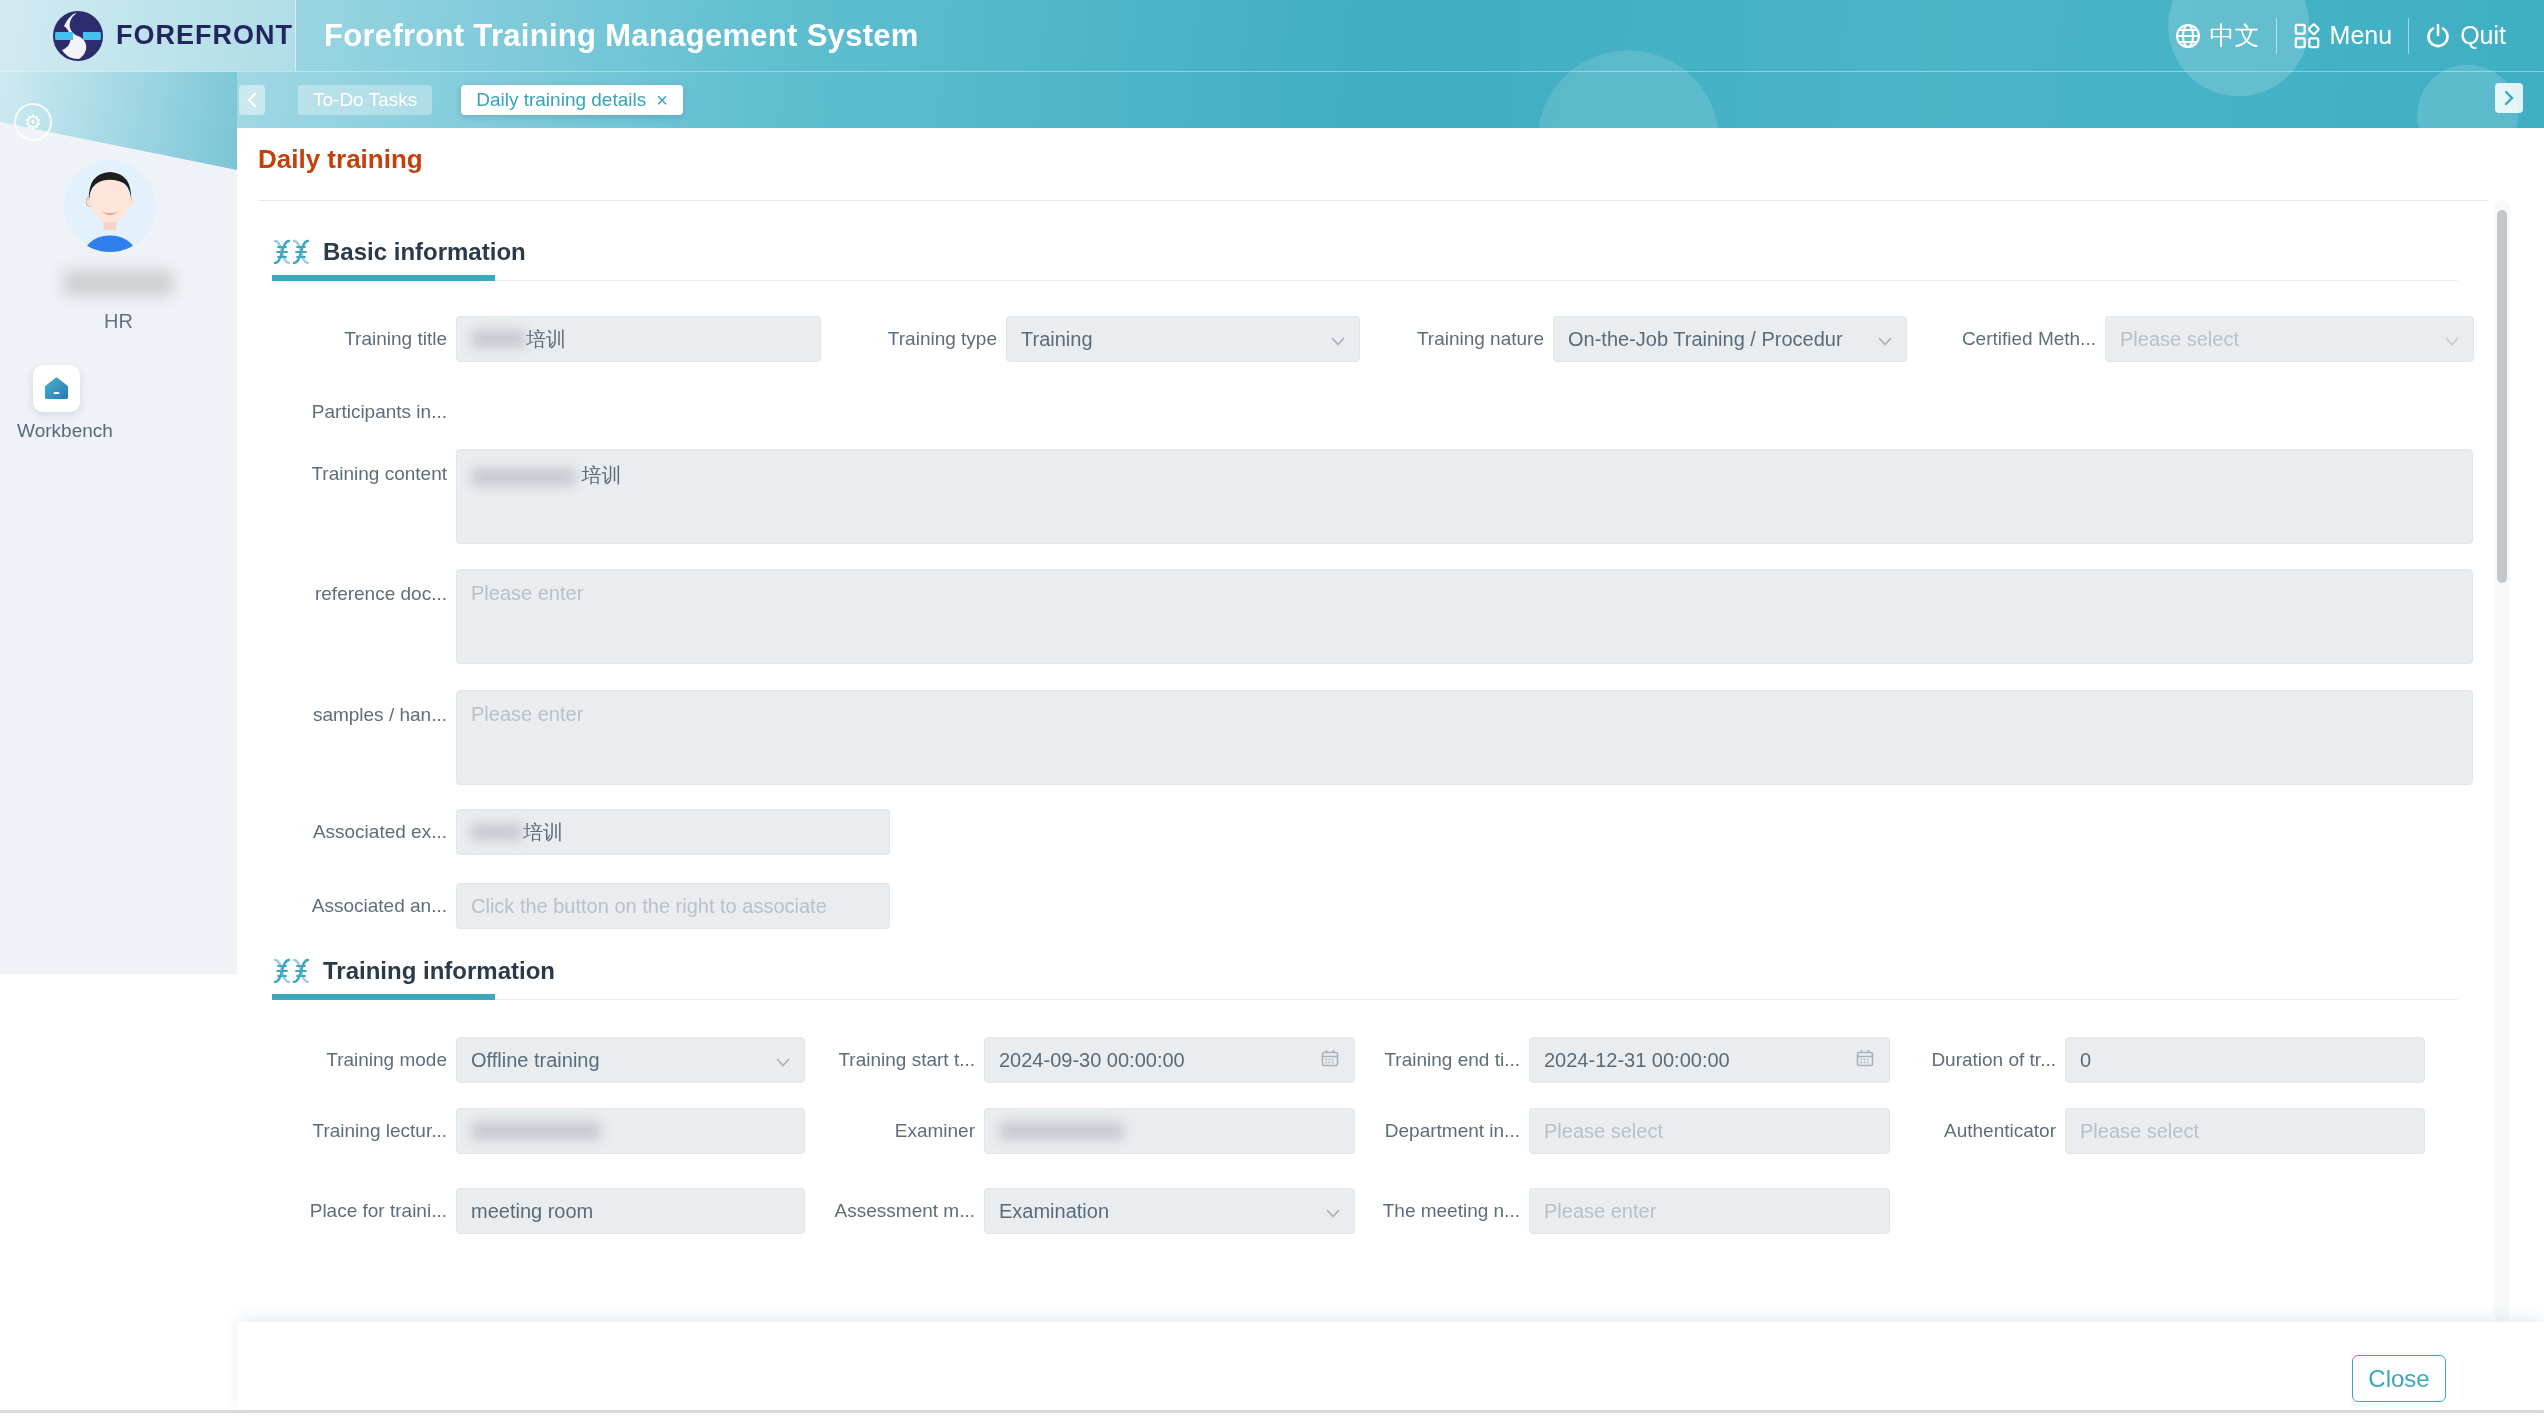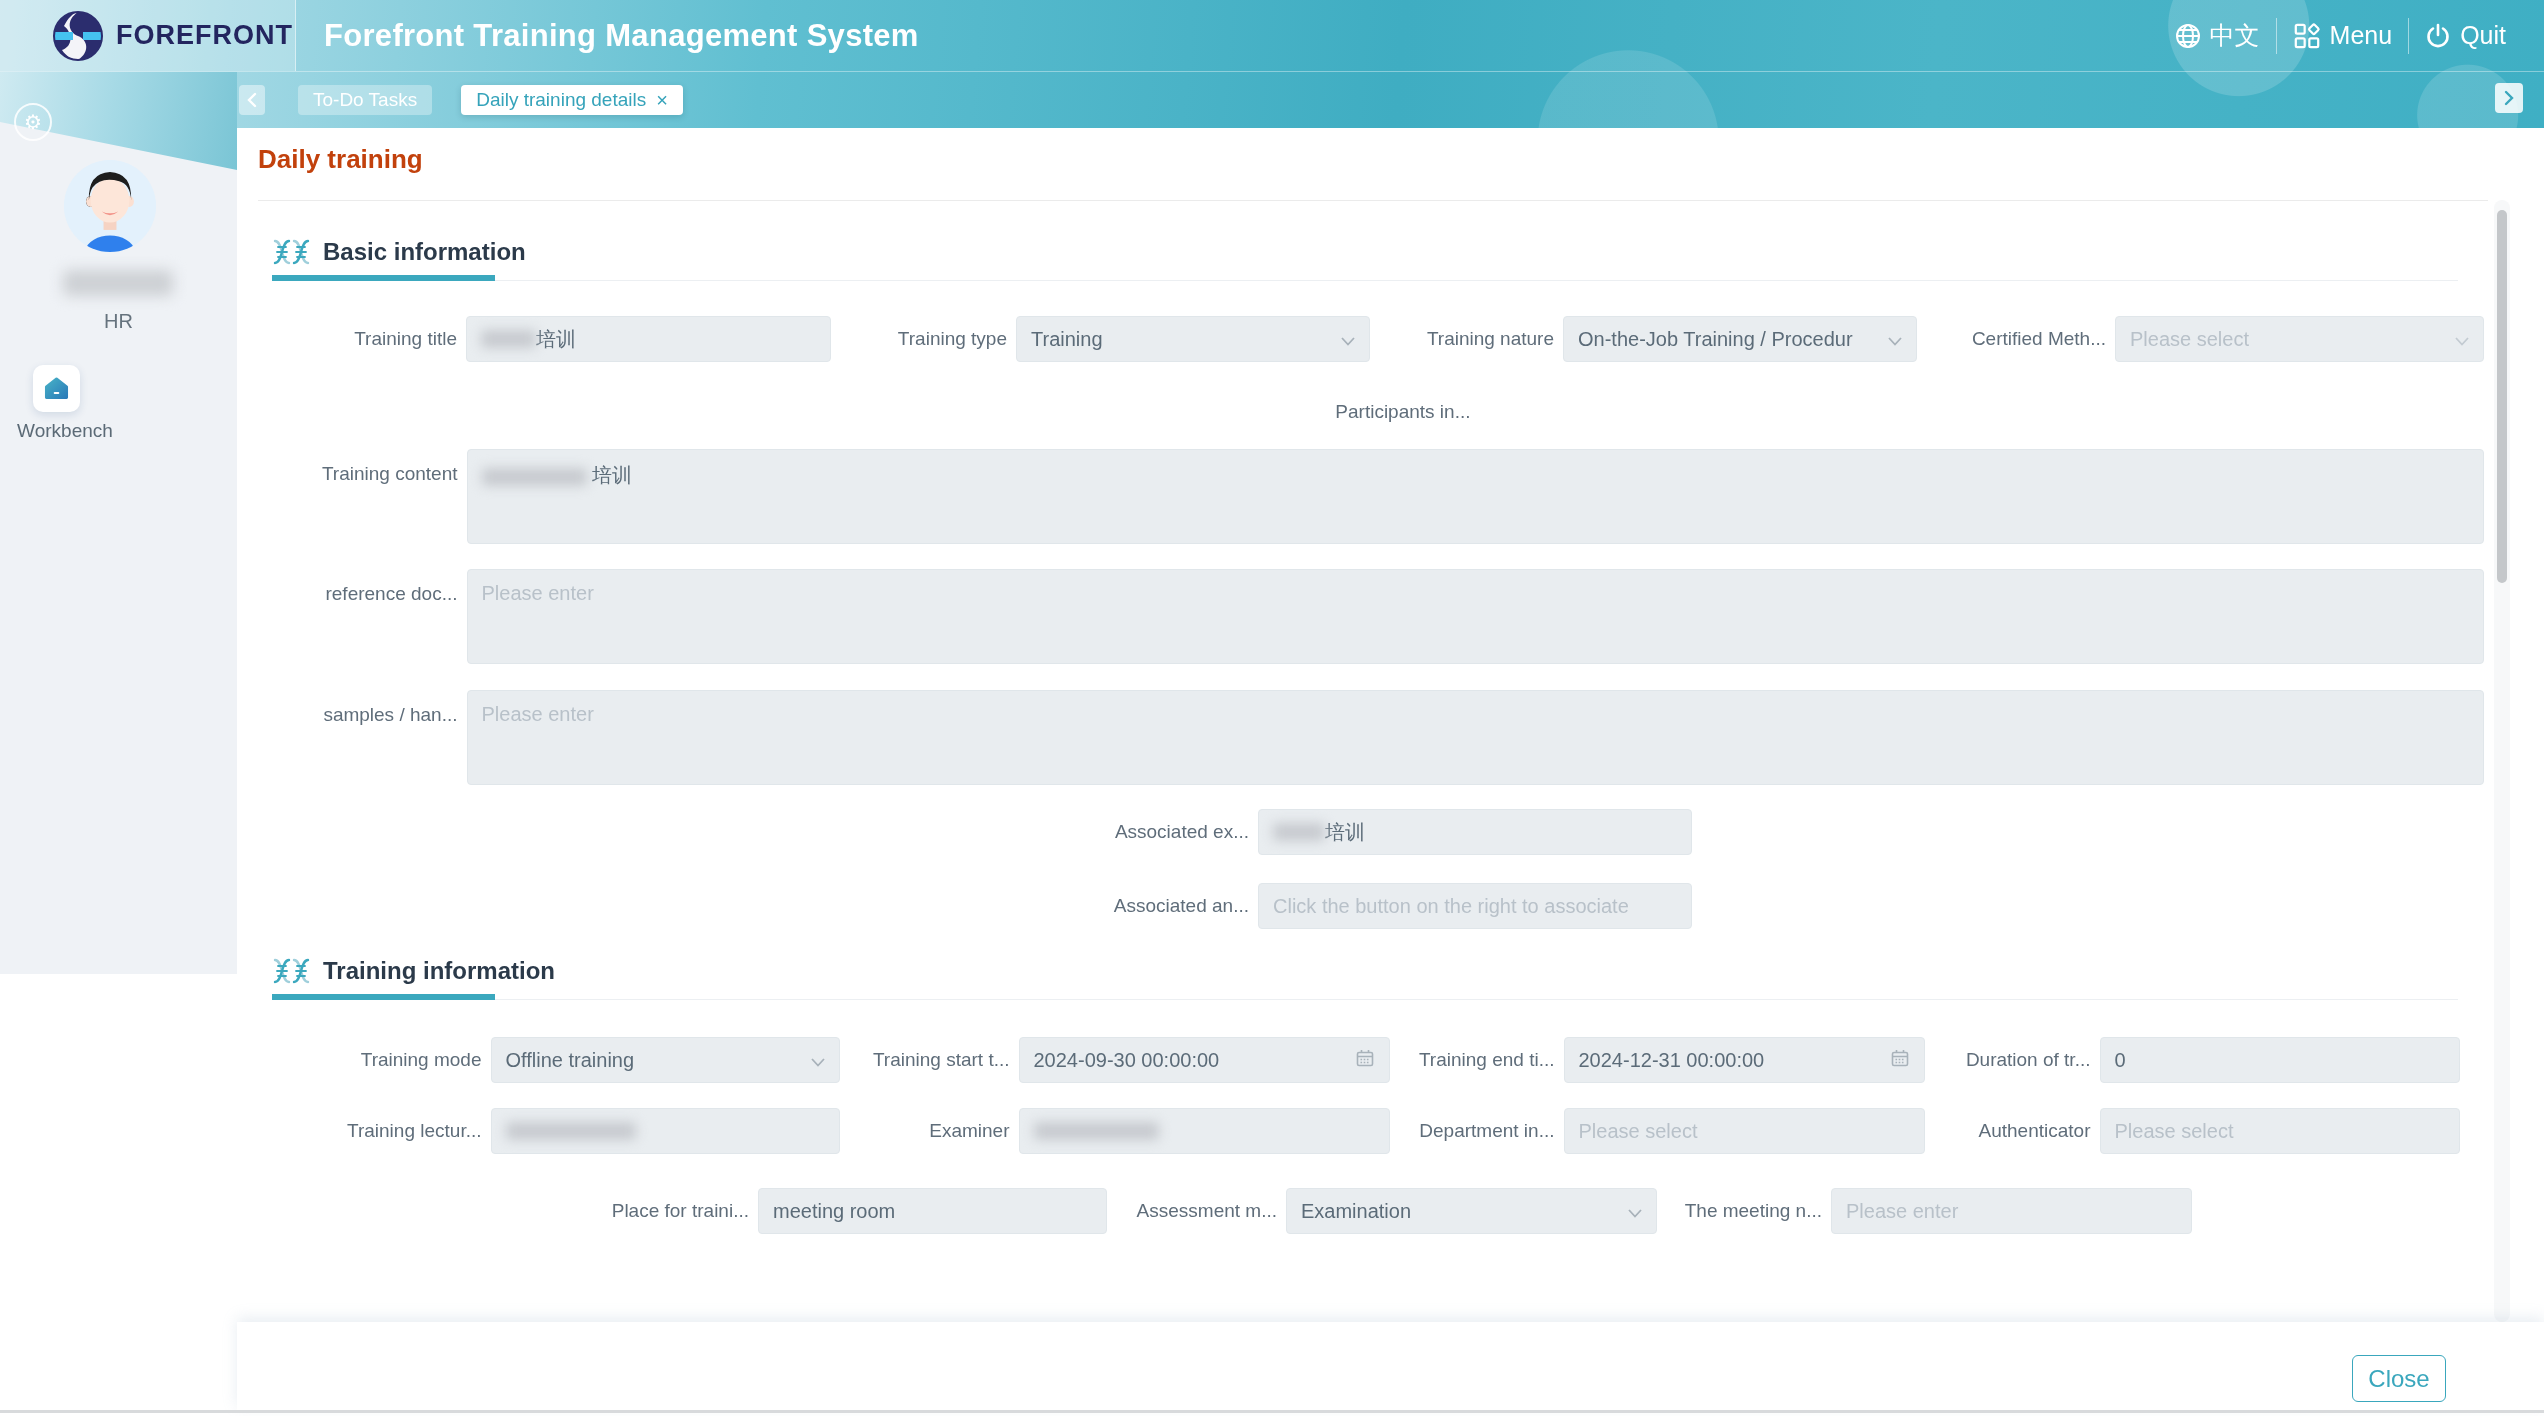--- a/index.html
+++ b/index.html
@@ -63,21 +63,21 @@
   
   .panel{ position:absolute; left:237px; top:128px; width:2307px; height:1282px; background:#fff; }
   .page-title{ position:absolute; left:21px; top:16px; font-size:26px; font-weight:bold; color:#c2410c; }
   .title-divider{ position:absolute; left:21px; top:72px; width:2230px; height:1px; background:#ebebeb; }
   .form{ position:absolute; left:0; top:72px; width:2257px; height:1122px; overflow:hidden; }
   .sec{ display:flex; align-items:center; gap:13px; margin:38px 0 0 36px; }
   .sec-title{ font-size:24px; font-weight:600; color:#2b3a4a; }
   .sec-rule{ position:relative; height:6px; margin:9px 56px 0 35px; }
   .sec-rule::before{ content:''; position:absolute; left:0; top:0; width:223px; height:6px; background:#3ba8be; }
   .sec-rule::after{ content:''; position:absolute; left:223px; right:-20px; bottom:0; height:1px; background:#eceff2; }
-  .row{ display:flex; align-items:center;justify-content:center; }
+  .row{ display:flex; align-items:center; }
   .row.top{ align-items:flex-start; }
   .row.top .lbl{ padding-top:14px; }
   .lbl{ font-size:19px; color:#5f6d7a; text-align:right; flex:none; white-space:nowrap; overflow:hidden; }
   .ctl{
     height:46px; background:#e9edf0; border:1px solid #e0e6ea; border-radius:4px;
     display:flex; align-items:center; padding:0 14px; font-size:20px; color:#5b6b78;
     flex:none; margin-left:9px; overflow:hidden; white-space:nowrap;
   }
   input.ctl, textarea.ctl{ outline:none; font-family:"Liberation Sans", sans-serif; }
   input.ctl::placeholder, textarea.ctl::placeholder{ color:#b8c1c9; opacity:1; }

